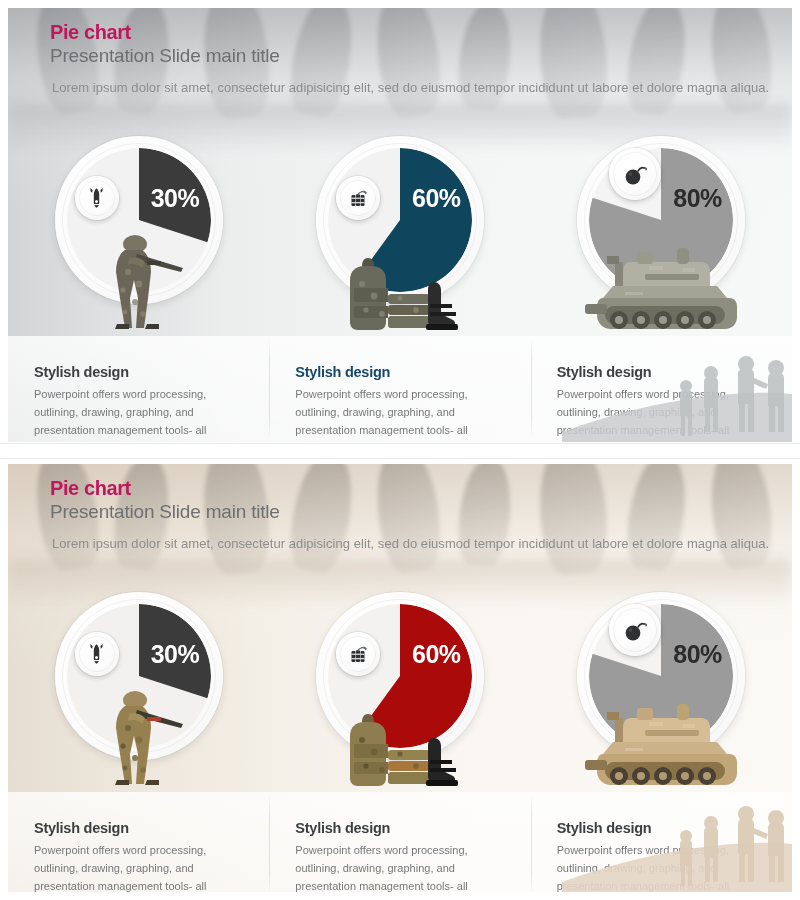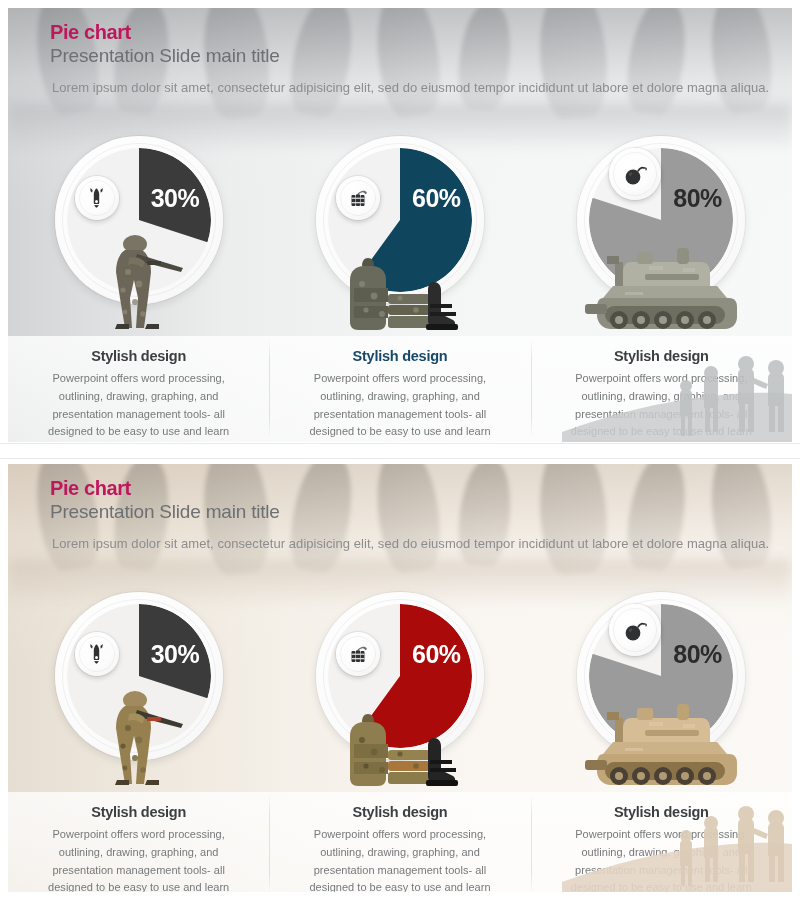--- a/index.html
+++ b/index.html
@@ -127,21 +127,21 @@
   .prop svg { display: block; }
 
   
   .caps {
     position: absolute; left: 0; top: 328px; width: 784px; height: 106px;
     display: flex; z-index: 7;
     background: linear-gradient(180deg, rgba(255,255,255,.80), rgba(255,255,255,.62));
   }
   .bottom .caps { background: linear-gradient(180deg, rgba(255,255,255,.78), rgba(255,255,255,.58)); }
   .cap {
-    flex: 1 1 0; text-align: center; padding: 12px 26px 0;
+    flex: 1 1 0; padding: 28px 26px 0;
     position: relative;
   }
   .cap + .cap::before {
     content: ""; position: absolute; left: 0; top: 2px; bottom: 4px; width: 1px;
     background: linear-gradient(180deg, rgba(0,0,0,0), rgba(0,0,0,.10) 22%, rgba(0,0,0,.10) 78%, rgba(0,0,0,0));
   }
   .cap-title {
     font-size: 14.5px; font-weight: bold; color: #3c3f42;
     letter-spacing: -.25px; margin-bottom: 6px;
   }

